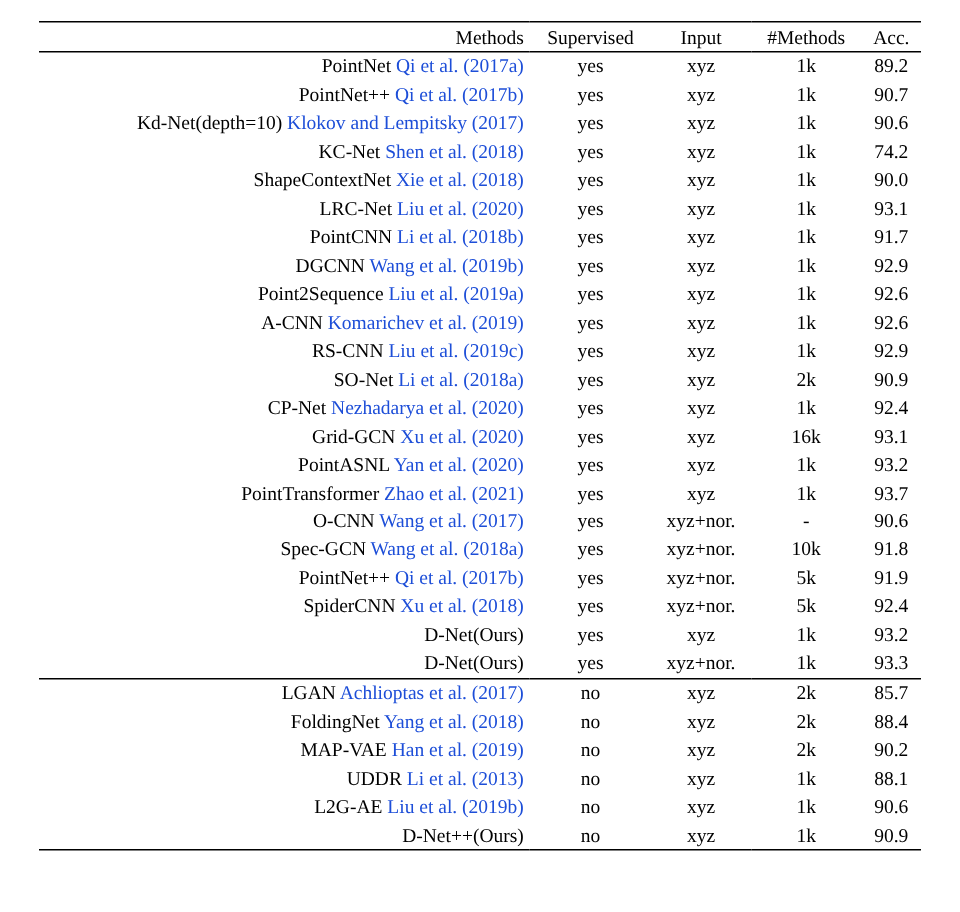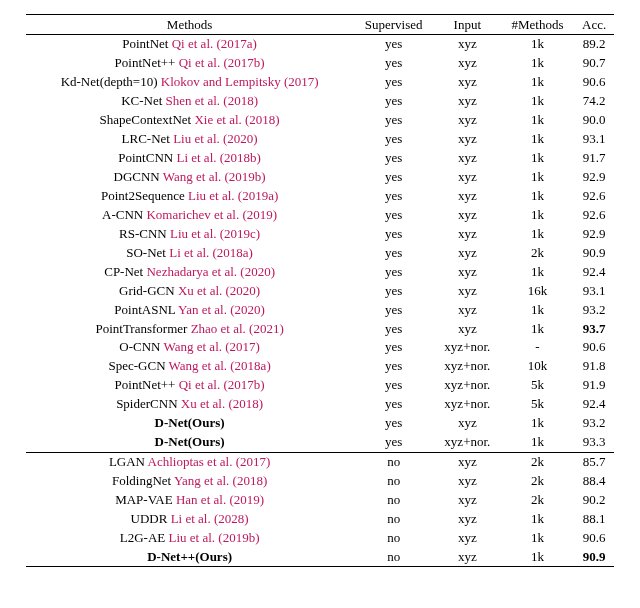--- a/index.html
+++ b/index.html
@@ -1,23 +1,23 @@
 <!DOCTYPE html>
 <html><head>
 <meta charset="utf-8">
 <style>
   html,body{margin:0;padding:0;background:#fff;font-family:"Times New Roman",Times,serif;font-size:13px;color:#000}
   .page{width:640px;margin:0 auto;padding:14px 26px 10px 26px;box-sizing:border-box}
   table{border-collapse:collapse;width:100%}
   th,td{padding:0.5px 4px;line-height:1.38;font-weight:normal;text-align:center;white-space:nowrap}
-  th:first-child,td:first-child{text-align:center}
+  th:first-child,td:first-child{text-align:right}
   .top-rule td,.top-rule th{border-top:1px solid #000}
   .bot-rule td,.bot-rule th{border-bottom:1px solid #000}
-  .cite{color:#be185d}
-  .bold{font-weight:bold}
+  .cite{color:#1d4ed8}
+  .bold{font-weight:normal}
 </style>
 </head>
 <body>
 
 <div class="page">
   <table>
     <thead>
       <tr class="top-rule bot-rule">
         <th>Methods</th>
         <th>Supervised</th>
@@ -196,21 +196,21 @@
           <td>88.4</td>
         </tr>
         <tr>
           <td><span>MAP-VAE</span> <span class="cite">Han et al. (2019)</span></td>
           <td>no</td>
           <td>xyz</td>
           <td>2k</td>
           <td>90.2</td>
         </tr>
         <tr>
-          <td><span>UDDR</span> <span class="cite">Li et al. (2028)</span></td>
+          <td><span>UDDR</span> <span class="cite">Li et al. (2013)</span></td>
           <td>no</td>
           <td>xyz</td>
           <td>1k</td>
           <td>88.1</td>
         </tr>
         <tr>
           <td><span>L2G-AE</span> <span class="cite">Liu et al. (2019b)</span></td>
           <td>no</td>
           <td>xyz</td>
           <td>1k</td>

